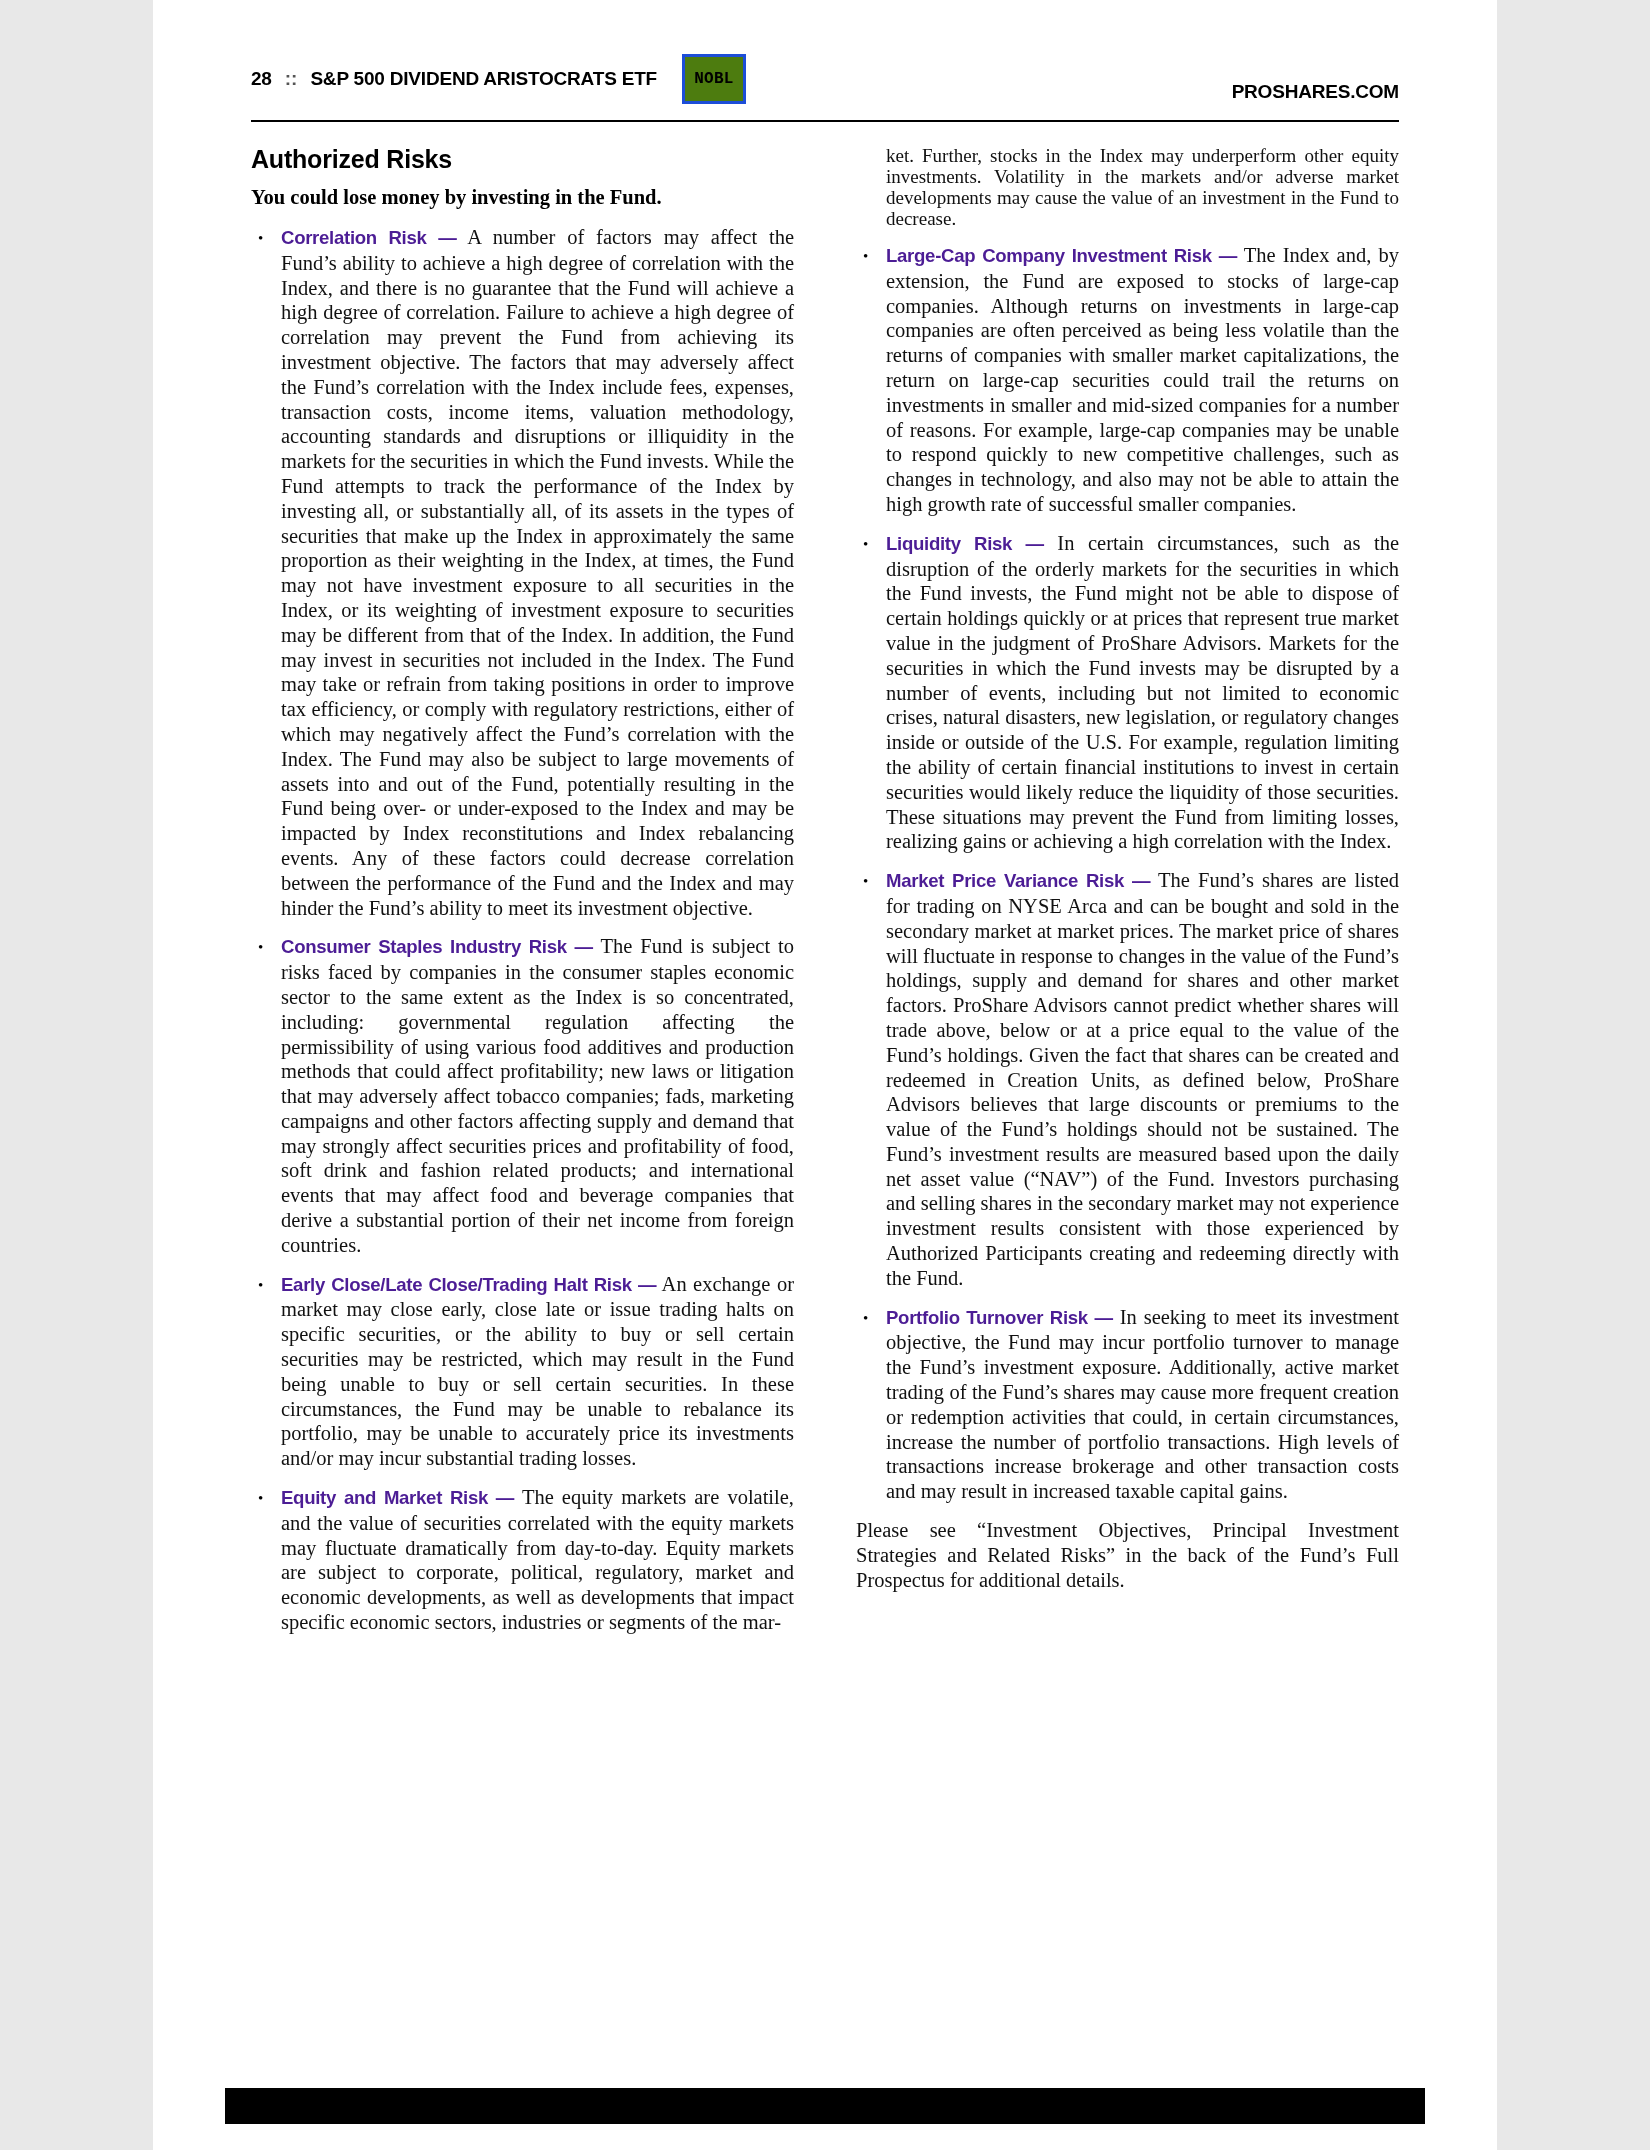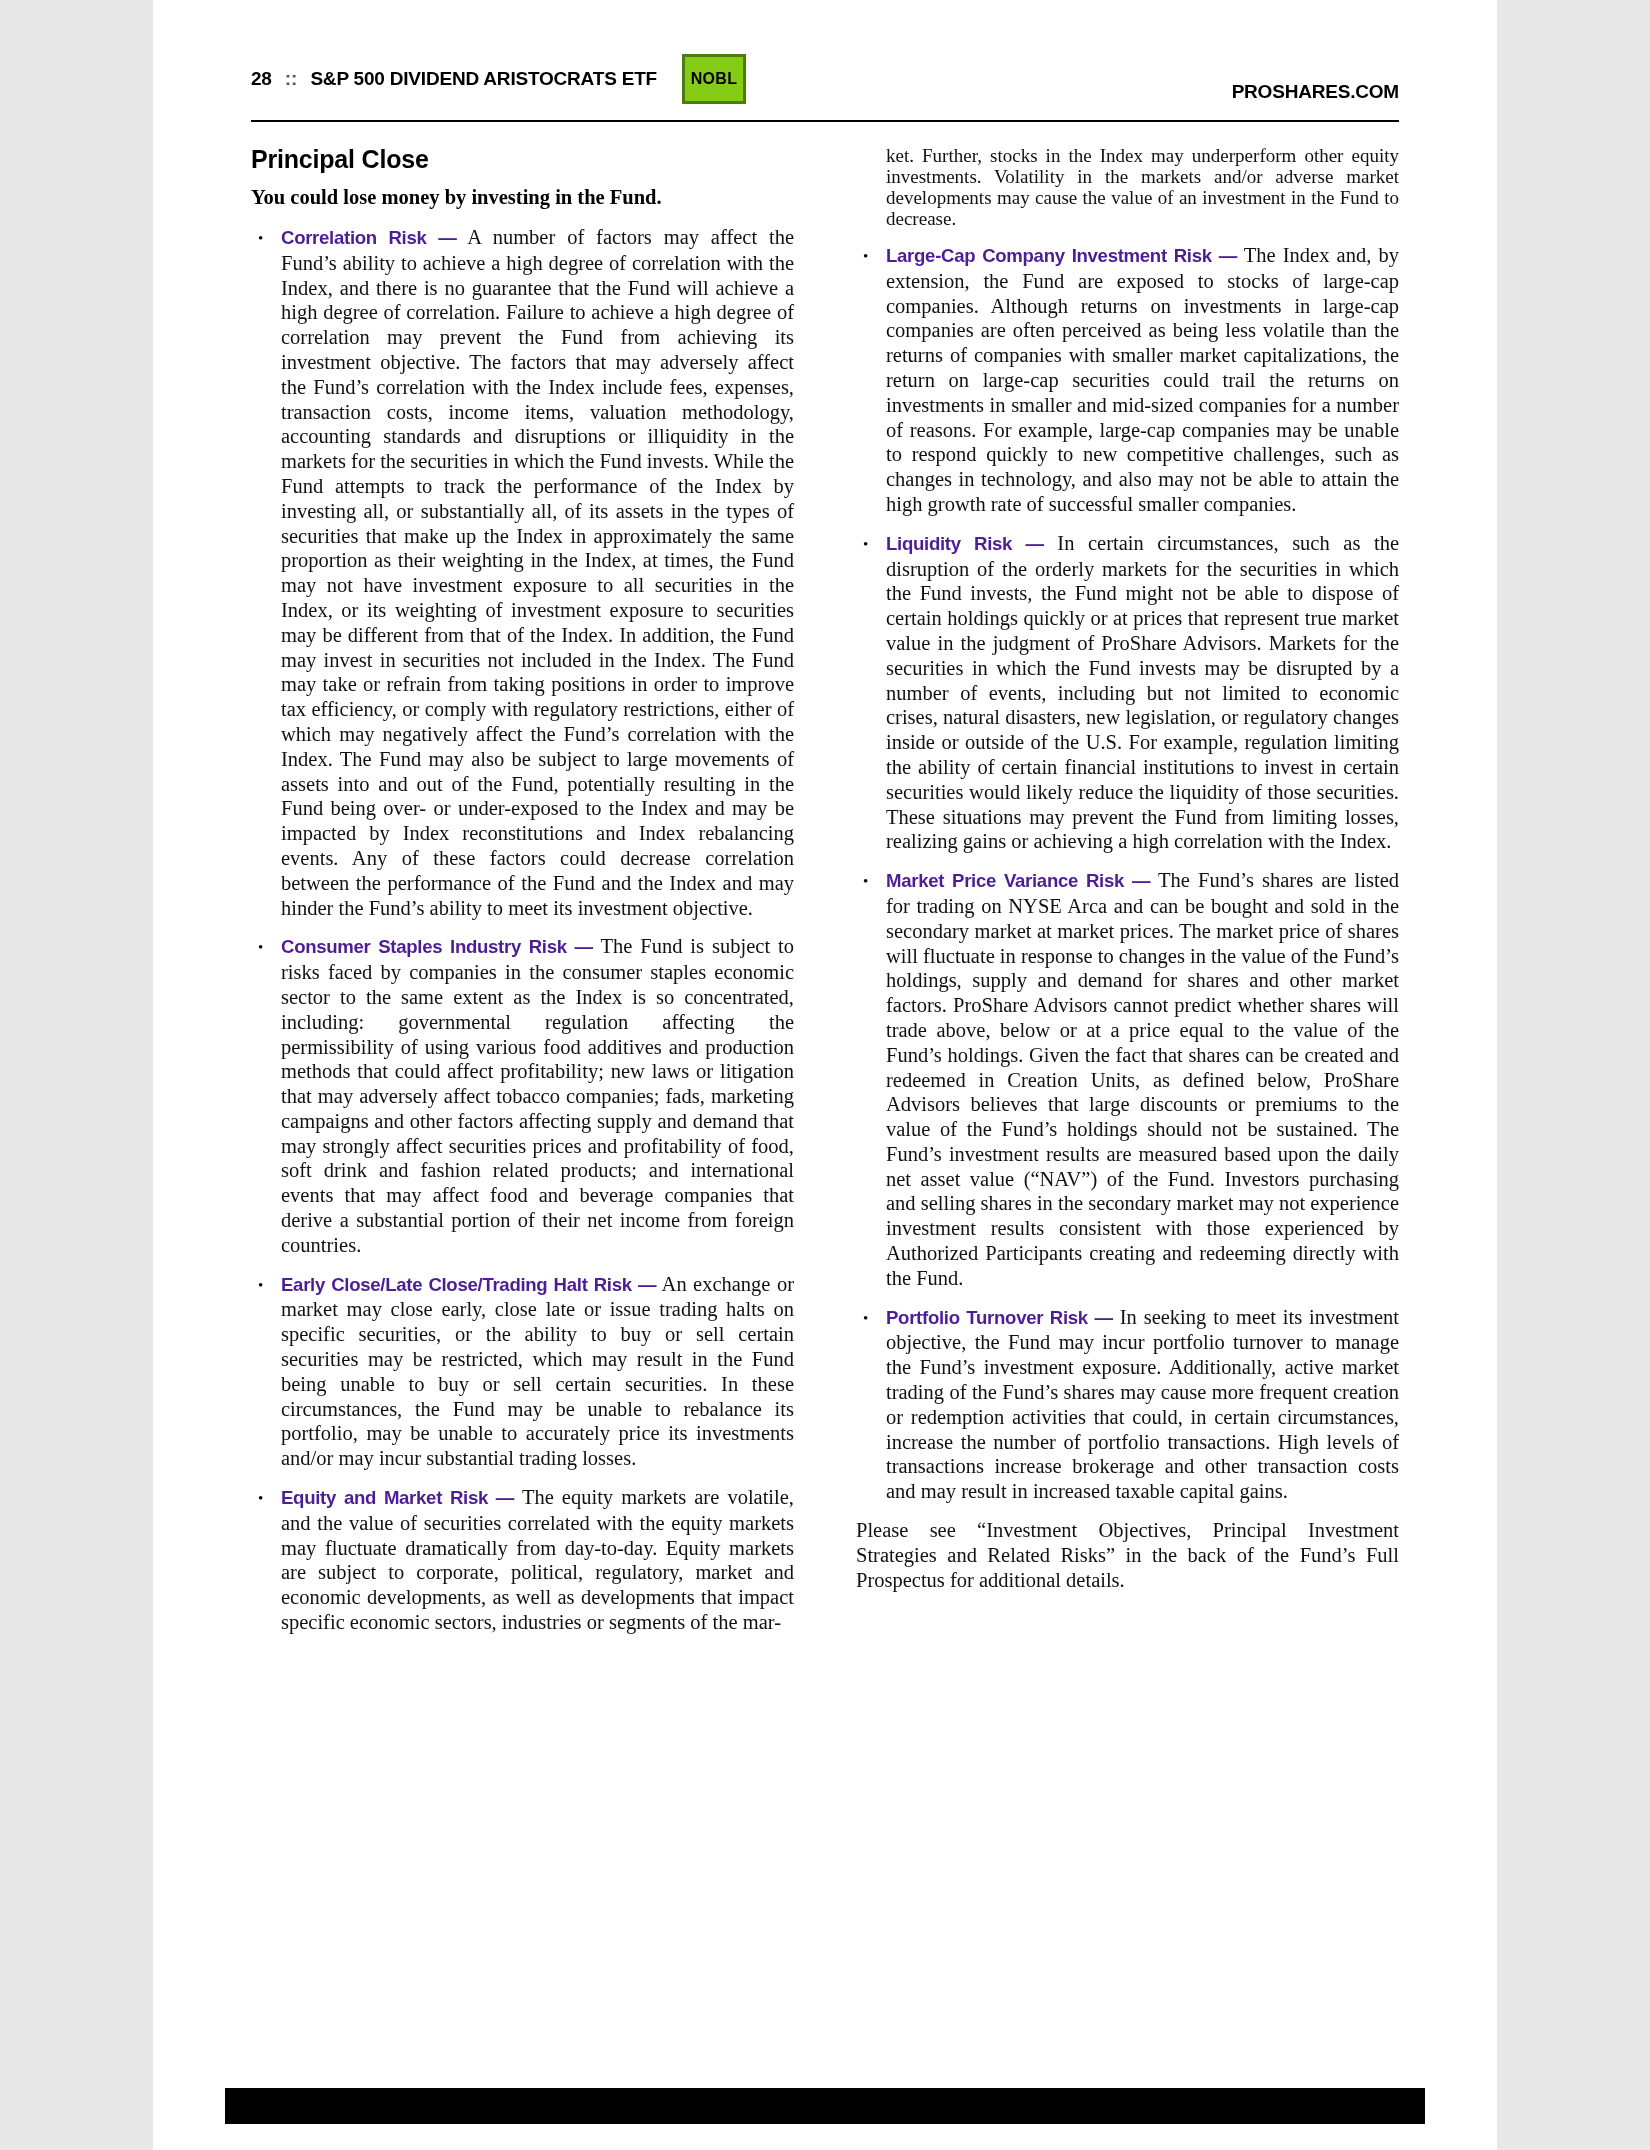--- a/index.html
+++ b/index.html
@@ -19,26 +19,26 @@
     height:58px;
   }
   .header-left{display:flex;align-items:center;gap:9px;}
   .header-text{
     font-family:"Liberation Sans", sans-serif;
     font-weight:bold;font-size:19px;letter-spacing:-0.2px;color:#000;
   }
   .header-sep{color:#555;font-weight:bold;font-family:"Liberation Sans", sans-serif;font-size:19px;margin:0 4px;}
   .ticker-box{
     margin-left:16px;
-    border:3px solid #4d7c0f;
+    border:3px solid #1d4ed8;
     width:58px;height:44px;
     display:flex;align-items:center;justify-content:center;
-    font-family:Liberation Sans, sans-serif;
+    font-family:Liberation Mono, monospace;
     font-weight:bold;font-size:16px;letter-spacing:0.3px;color:#000;
-    background:#84cc16;
+    background:#4d7c0f;
   }
   .header-right{
     font-family:"Liberation Sans", sans-serif;
     font-weight:bold;font-size:19px;letter-spacing:-0.2px;color:#000;margin-top:26px;
   }
   .header-rule{
     position:absolute;top:120px;left:98px;right:98px;
     border-top:2.5px solid #000;
   }
   
@@ -105,21 +105,21 @@
       <span class="header-text">S&amp;P 500 DIVIDEND ARISTOCRATS ETF</span>
       <span class="ticker-box">NOBL</span>
     </div>
     <div class="header-right">PROSHARES.COM</div>
   </div>
   <div class="header-rule"></div>
 
   <div class="content">
 
     <div class="col">
-      <h1 class="section-title">Principal Close</h1>
+      <h1 class="section-title">Authorized Risks</h1>
       <p class="section-subtitle">You could lose money by investing in the Fund.</p>
 
       <div class="risk-item">
         <span class="bullet">•</span>
         <p class="risk-par"><span class="risk-term">Correlation Risk —</span> <span>A number of factors may affect the Fund’s ability to achieve a high degree of correlation with the Index, and there is no guarantee that the Fund will achieve a high degree of correlation. Failure to achieve a high degree of correlation may prevent the Fund from achieving its investment objective. The factors that may adversely affect the Fund’s correlation with the Index include fees, expenses, transaction costs, income items, valuation methodology, accounting standards and disruptions or illiquidity in the markets for the securities in which the Fund invests. While the Fund attempts to track the performance of the Index by investing all, or substantially all, of its assets in the types of securities that make up the Index in approximately the same proportion as their weighting in the Index, at times, the Fund may not have investment exposure to all securities in the Index, or its weighting of investment exposure to securities may be different from that of the Index. In addition, the Fund may invest in securities not included in the Index. The Fund may take or refrain from taking positions in order to improve tax efficiency, or comply with regulatory restrictions, either of which may negatively affect the Fund’s correlation with the Index. The Fund may also be subject to large movements of assets into and out of the Fund, potentially resulting in the Fund being over- or under-exposed to the Index and may be impacted by Index reconstitutions and Index rebalancing events. Any of these factors could decrease correlation between the performance of the Fund and the Index and may hinder the Fund’s ability to meet its investment objective.</span></p>
       </div>
 
       <div class="risk-item">
         <span class="bullet">•</span>
         <p class="risk-par"><span class="risk-term">Consumer Staples Industry Risk —</span> <span>The Fund is subject to risks faced by companies in the consumer staples economic sector to the same extent as the Index is so concentrated, including: governmental regulation affecting the permissibility of using various food additives and production methods that could affect profitability; new laws or litigation that may adversely affect tobacco companies; fads, marketing campaigns and other factors affecting supply and demand that may strongly affect securities prices and profitability of food, soft drink and fashion related products; and international events that may affect food and beverage companies that derive a substantial portion of their net income from foreign countries.</span></p>

